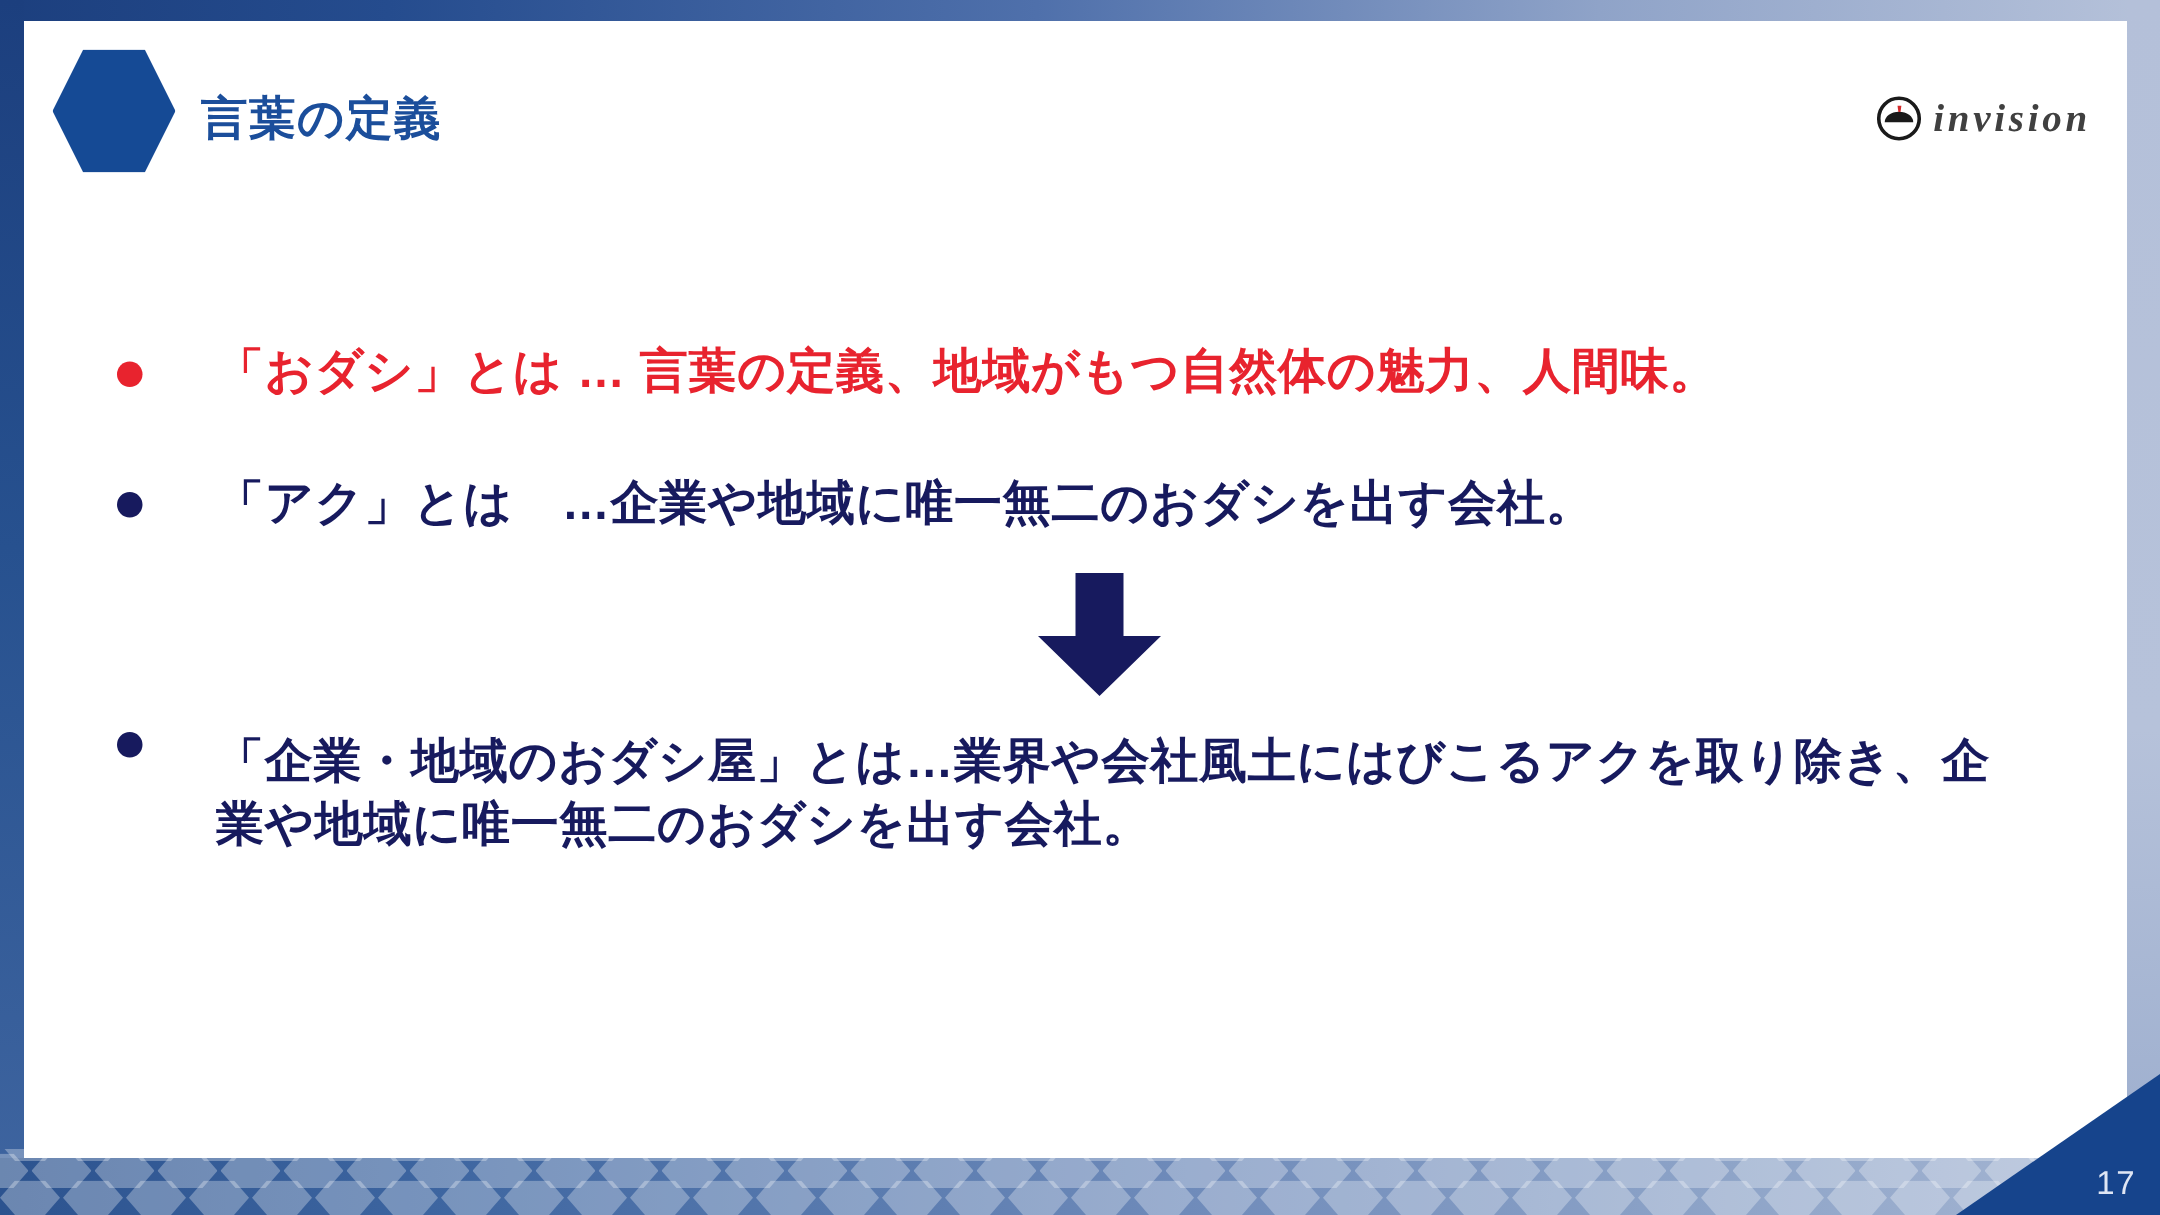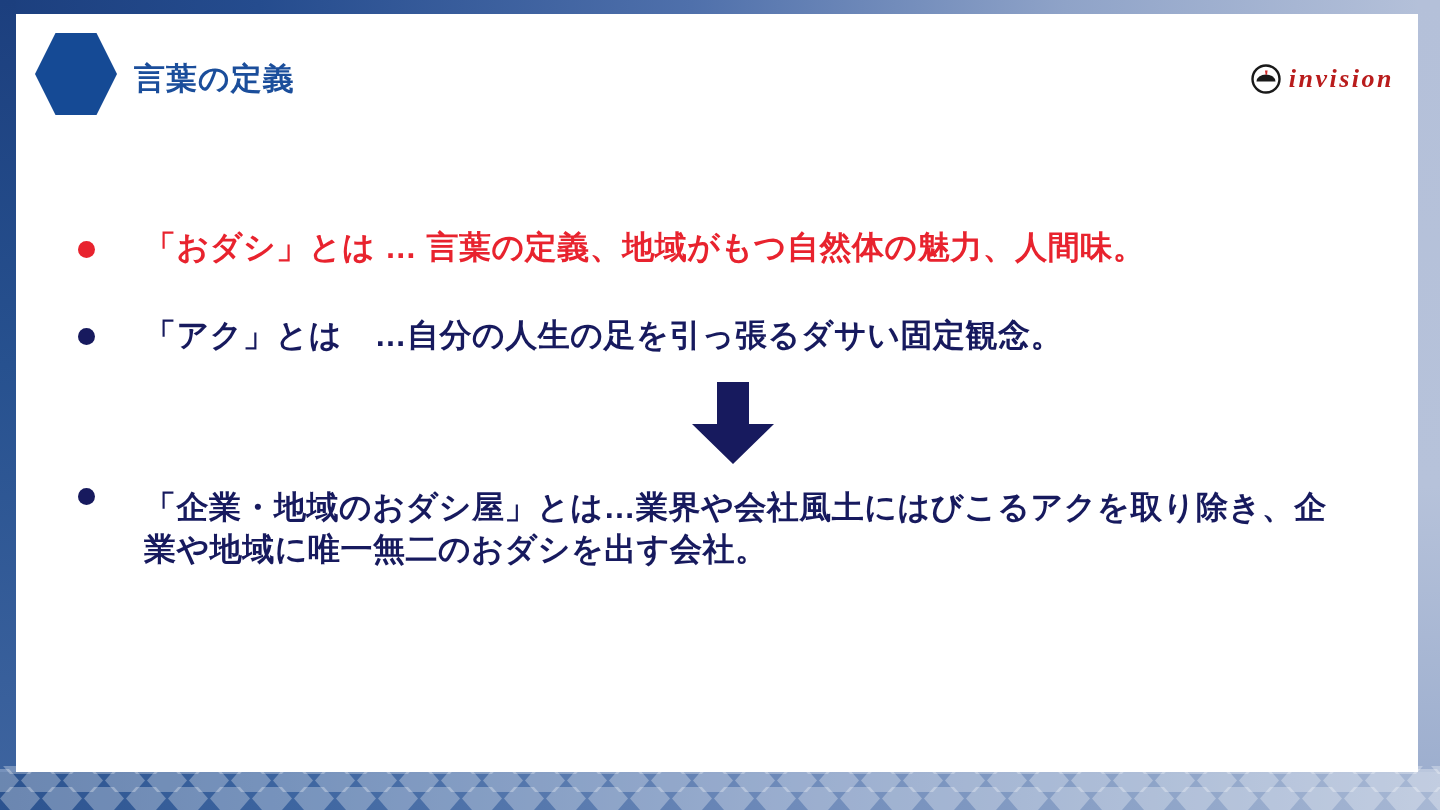--- a/index.html
+++ b/index.html
@@ -126,21 +126,21 @@
     width: 30px;
     height: 30px;
     position: relative;
   }
   .logo-text {
     font-family: "Liberation Serif", "DejaVu Serif", serif;
     font-style: italic;
     font-size: 26px;
     font-weight: 700;
     letter-spacing: 2.5px;
-    color: #b91c1c;
+    color: #404040;
   }
 
   
   .content {
     position: absolute;
     left: 0;
     top: 120px;
     width: 1402px;
   }
   .bullet-row {
@@ -350,31 +350,35 @@
 
     <div class="content">
 
       <div class="bullet-row" id="row1">
         <span class="dot red"></span>
         <span class="bullet-text red">「おダシ」とは … 言葉の定義、地域がもつ自然体の魅力、人間味。</span>
       </div>
 
       <div class="bullet-row" id="row2">
         <span class="dot navy"></span>
-        <span class="bullet-text navy">「アク」とは　…自分の人生の足を引っ張るダサい固定観念。</span>
+        <span class="bullet-text navy">「アク」とは　…企業や地域に唯一無二のおダシを出す会社。</span>
       </div>
 
       <div class="arrow-down">
         <svg width="98" height="82" viewBox="0 0 98 82">
           <polygon points="33,0 65,0 65,42 90,42 49,82 8,42 33,42" fill="#171a5e"></polygon>
         </svg>
       </div>
 
       <div class="bullet-row" id="row3">
         <span class="dot navy"></span>
         <span class="bullet-text navy">「企業・地域のおダシ屋」とは…業界や会社風土にはびこるアクを取り除き、企業や地域に唯一無二のおダシを出す会社。</span>
       </div>
 
     </div>
   </div>
 
+  <div class="corner">
+    <div class="corner-tri"></div>
+    <div class="page-number">17</div>
+  </div>
 
 </div>
 
 </body></html>

